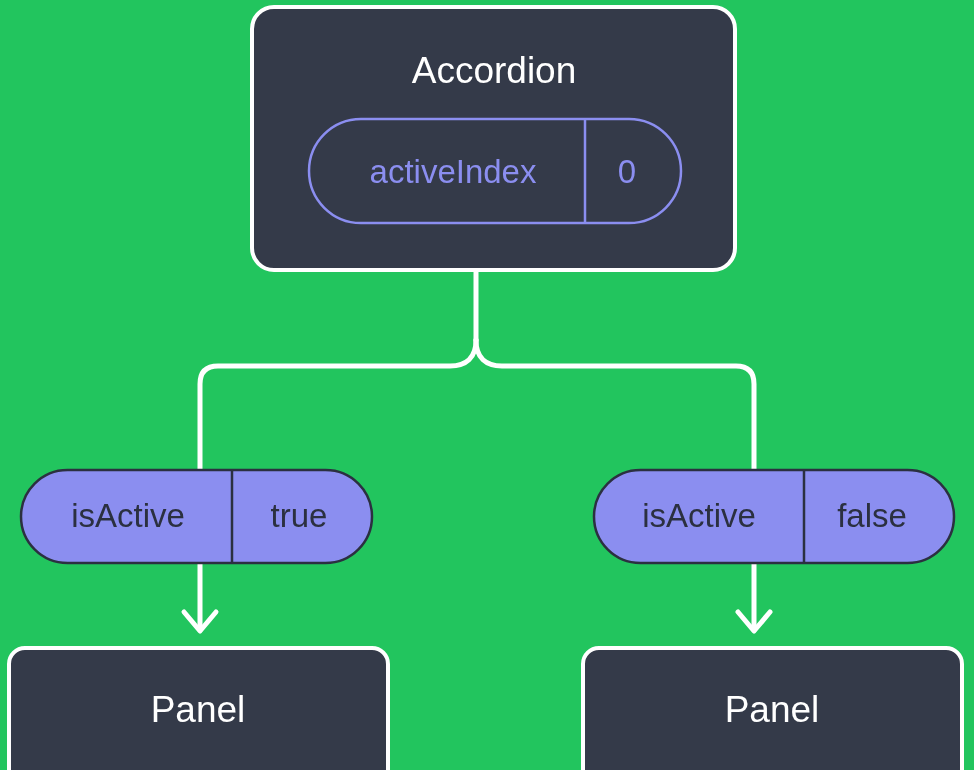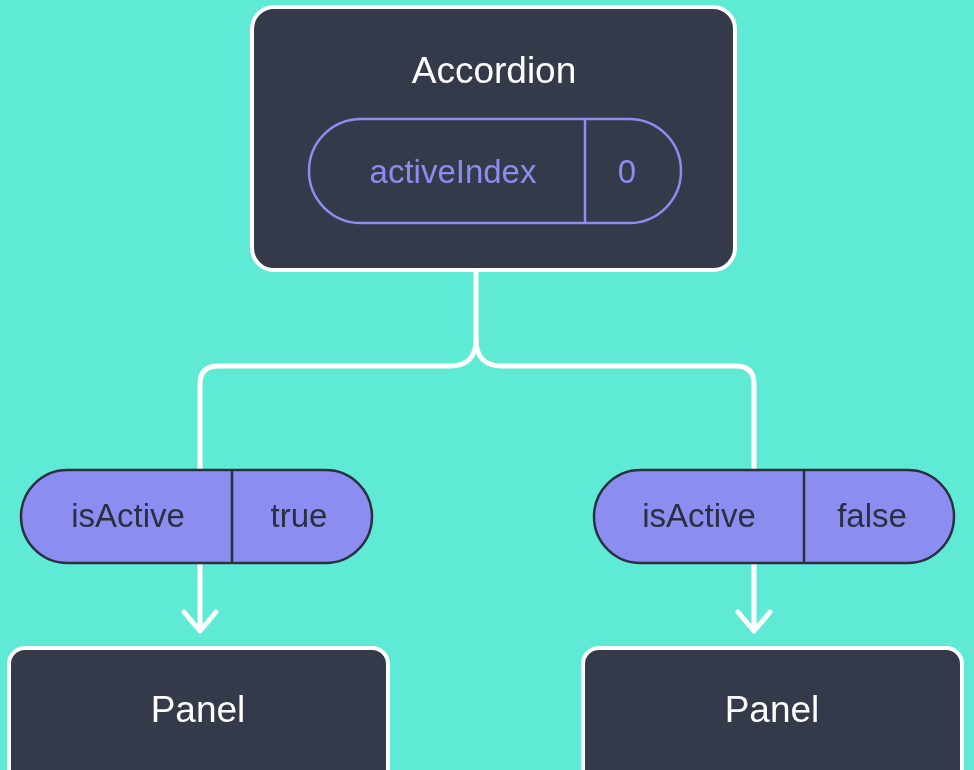--- a/index.html
+++ b/index.html
@@ -4,21 +4,21 @@
 <style>
   html, body {
     margin: 0;
     padding: 0;
     background: #4c676f;
   }
   #stage {
     position: relative;
     width: 974px;
     height: 770px;
-    background: #5eead4;
+    background: #22c55e;
     overflow: hidden;
     font-family: "Liberation Sans", sans-serif;
   }
   #diagram {
     position: absolute;
     left: 0;
     top: 0;
     width: 974px;
     height: 770px;
     display: block;

